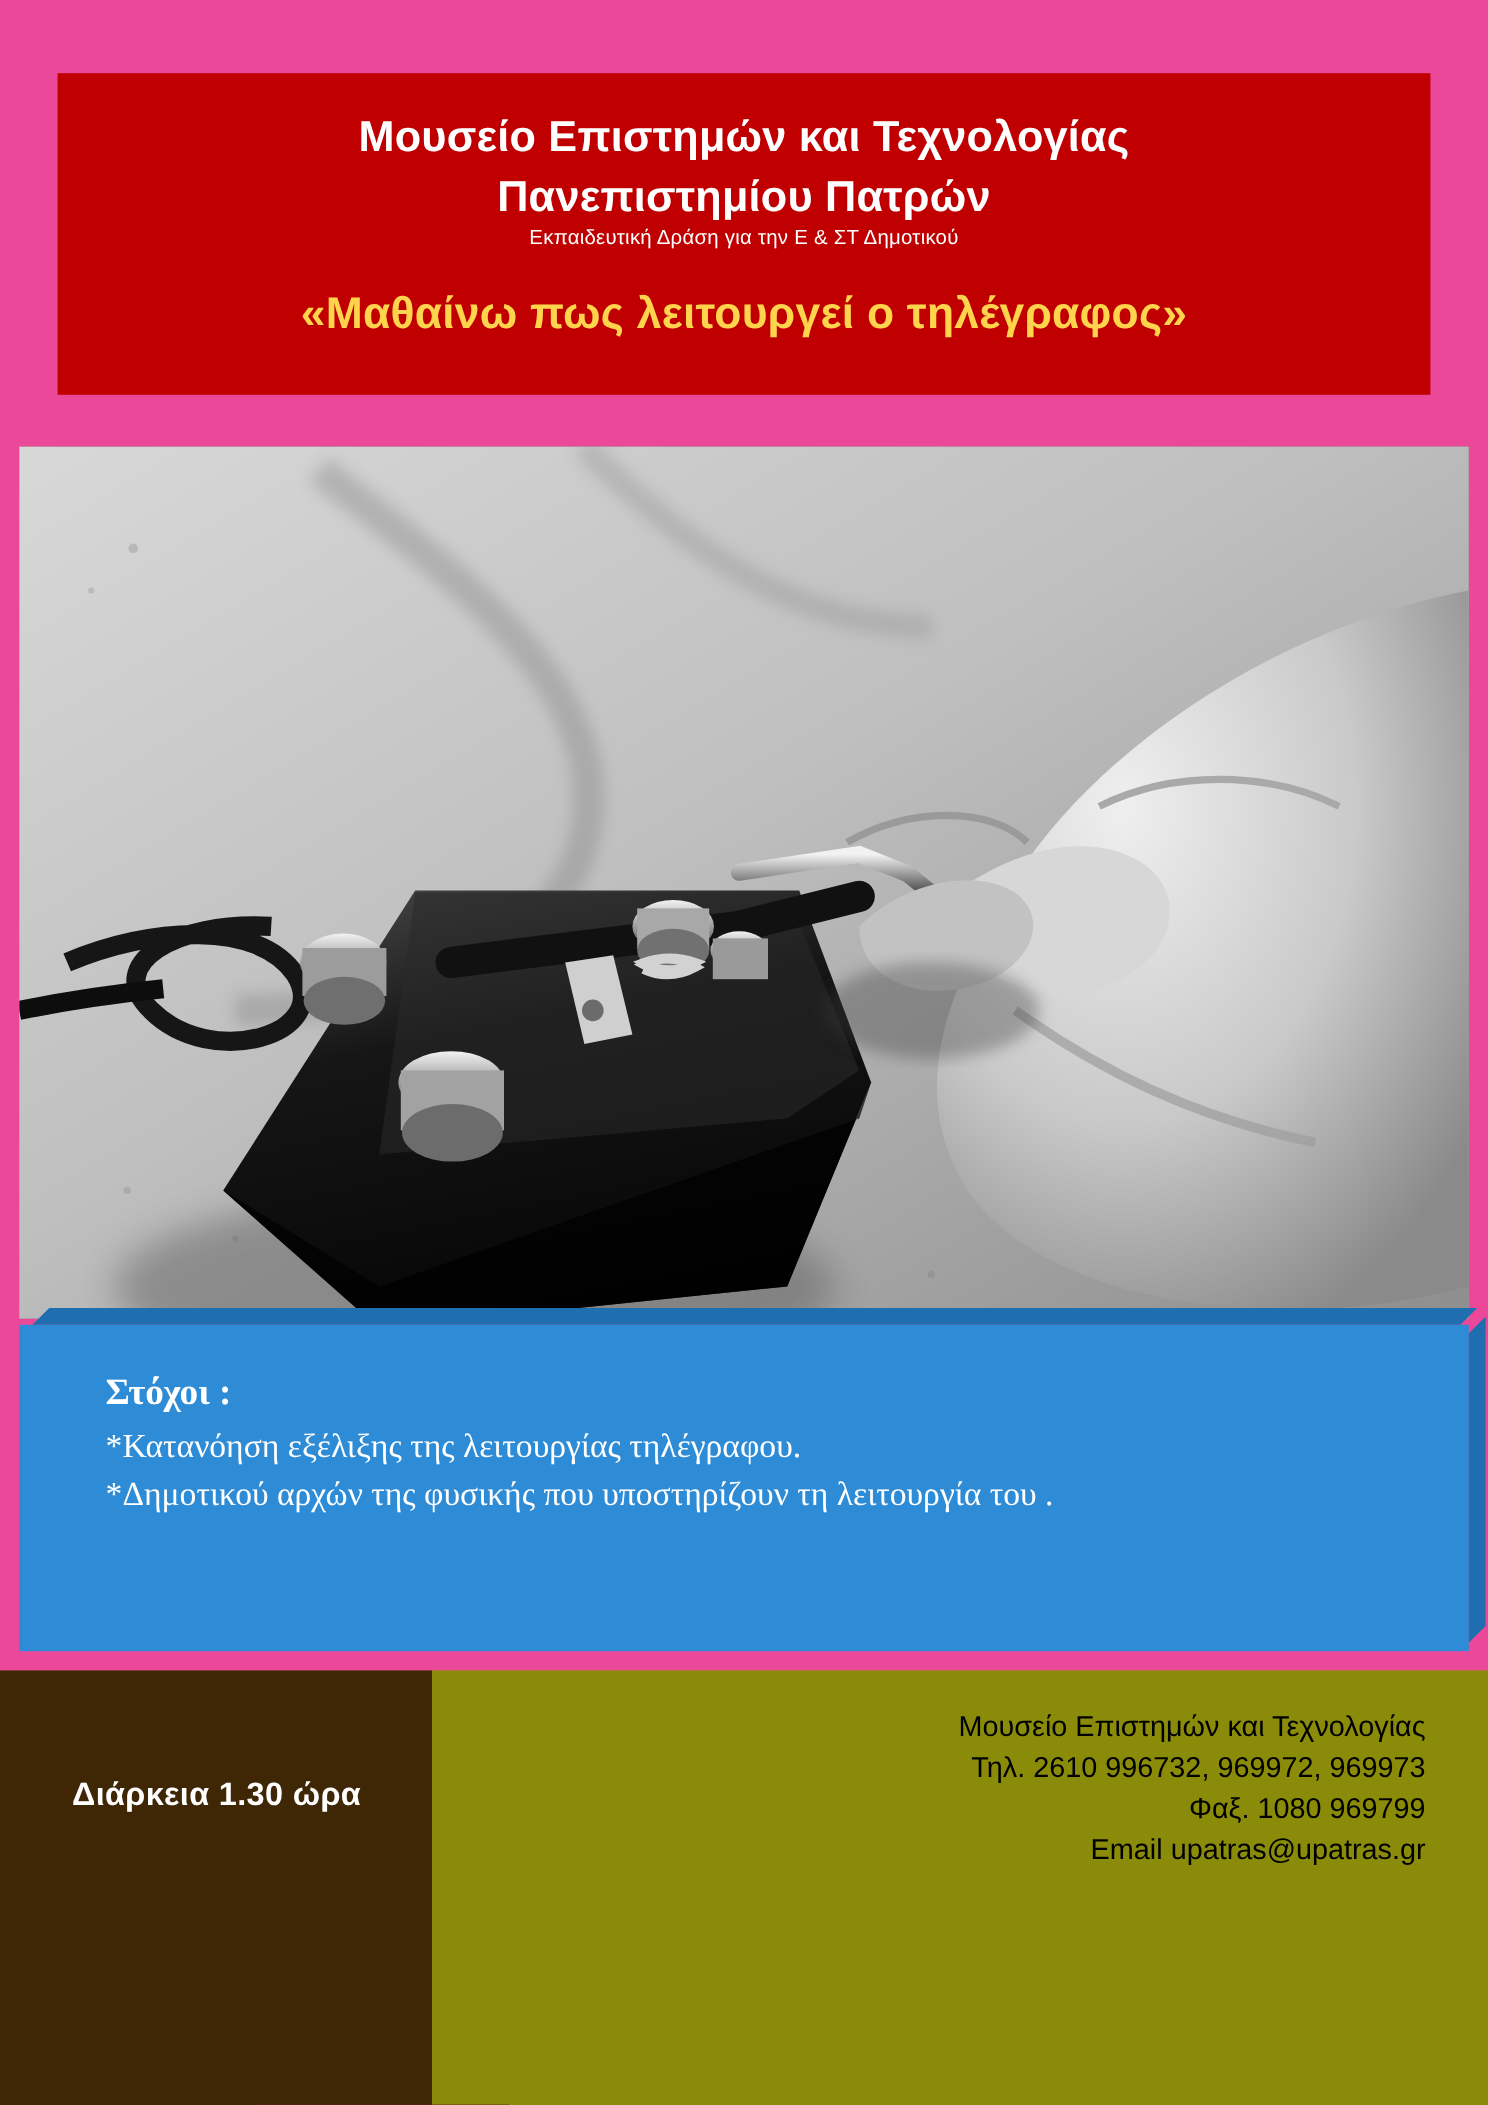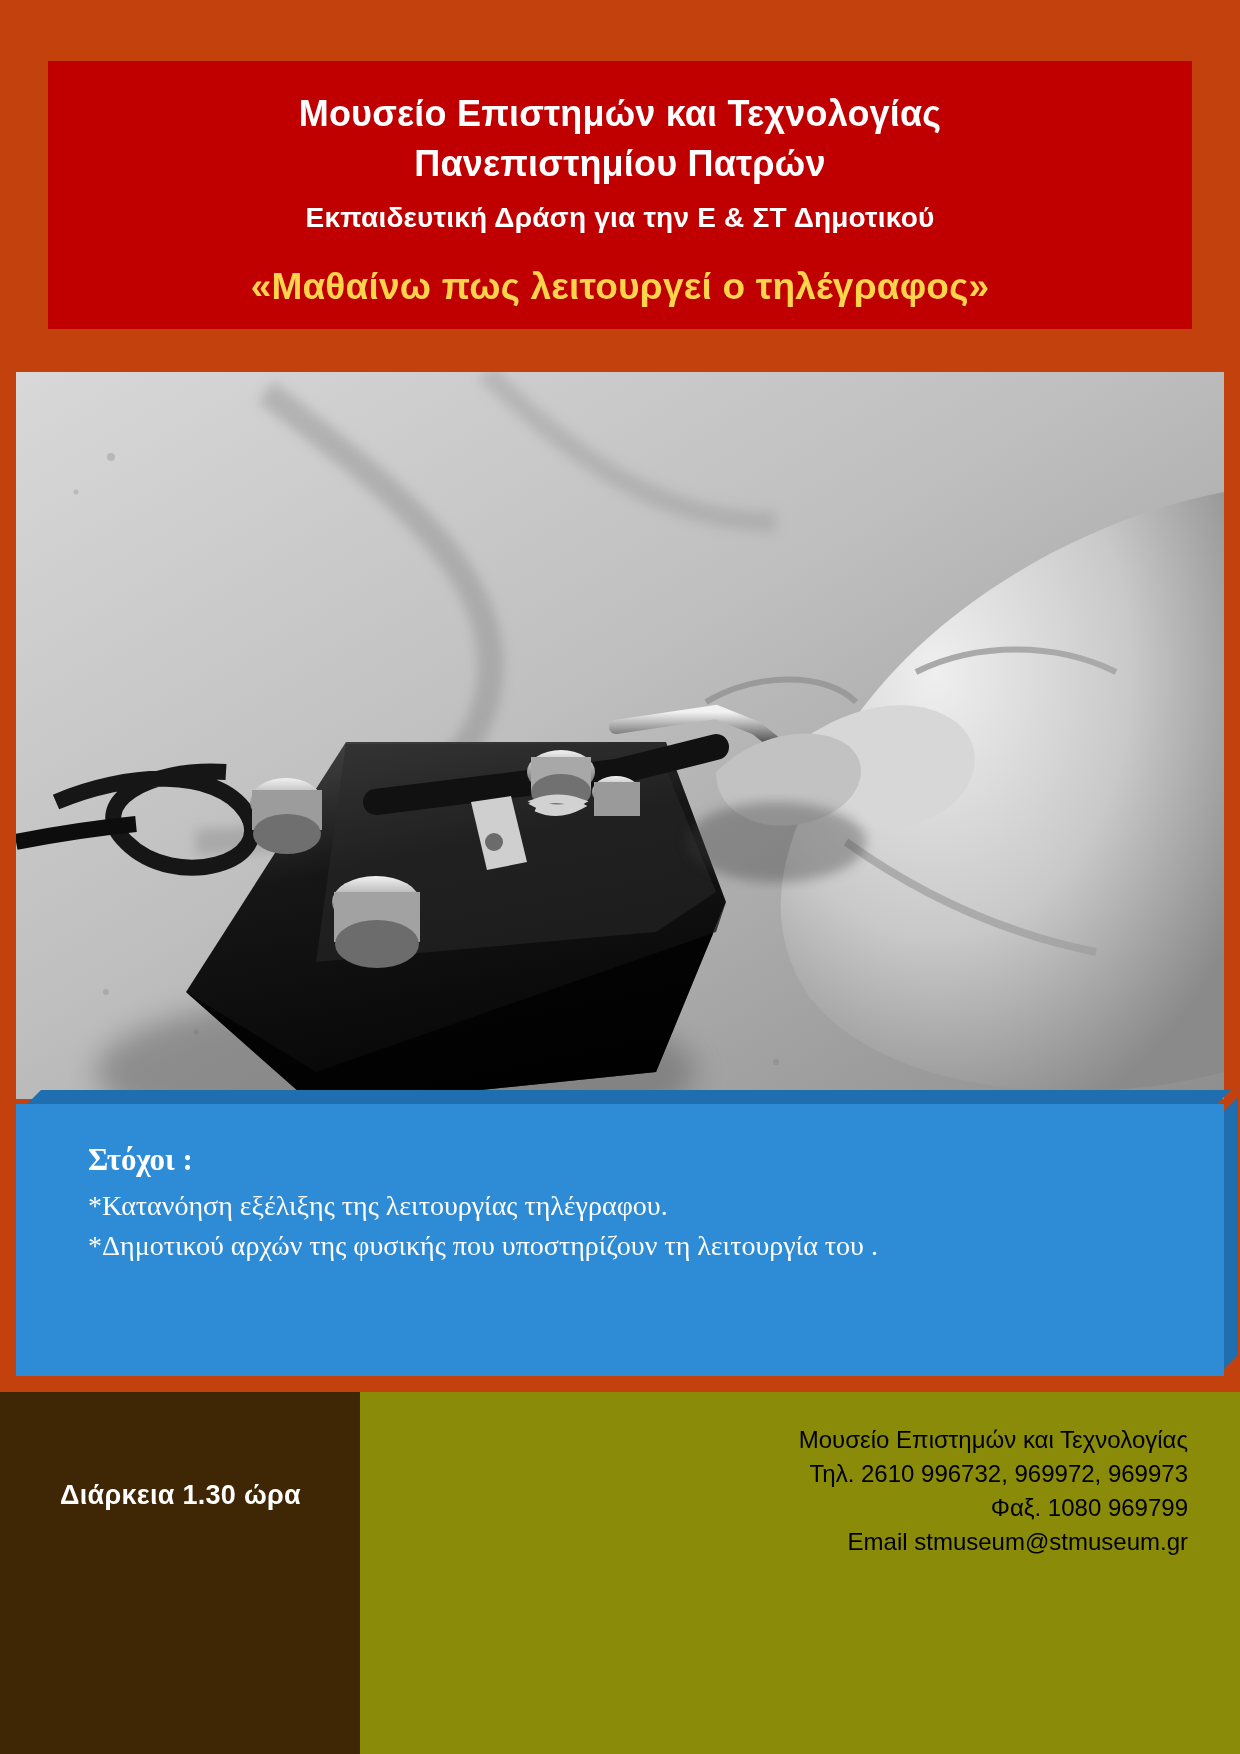--- a/index.html
+++ b/index.html
@@ -14,21 +14,21 @@
     overflow: hidden;
     position: relative;
   }
 
   
   .poster {
     position: absolute;
     left: 0; top: 0;
     width: 1240px;
     height: 1544px;
-    background: #c2410c;
+    background: #ec4899;
   }
 
   
   .header-band {
     position: absolute;
     left: 48px;
     top: 61px;
     width: 1144px;
     height: 268px;
     background: #c00000;
@@ -38,23 +38,22 @@
   }
   .header-title {
     color: #ffffff;
     font-size: 36px;
     font-weight: bold;
     line-height: 1.38;
     letter-spacing: 0.2px;
   }
   .header-sub {
     color: #ffffff;
-    font-size: 28px;
-    font-weight: bold;
-    margin-top: 14px;
+    font-size: 17px;
+    font-weight: normal;
     letter-spacing: 0.2px;
   }
   .header-quote {
     color: #ffd44d;
     font-size: 37px;
     font-weight: bold;
     margin-top: 32px;
     letter-spacing: 0.2px;
   }
 
@@ -275,16 +274,16 @@
   </div>
 
   <div class="bottom-left"></div>
   <div class="duration">Διάρκεια 1.30 ώρα</div>
 
   <div class="bottom-olive"></div>
   <div class="contact">
     <div>Μουσείο Επιστημών και Τεχνολογίας</div>
     <div>Τηλ. 2610 996732, 969972, 969973</div>
     <div>Φαξ. 1080 969799</div>
-    <div>Email stmuseum@stmuseum.gr</div>
+    <div>Email upatras@upatras.gr</div>
   </div>
 
 </div>
 
 </body></html>

